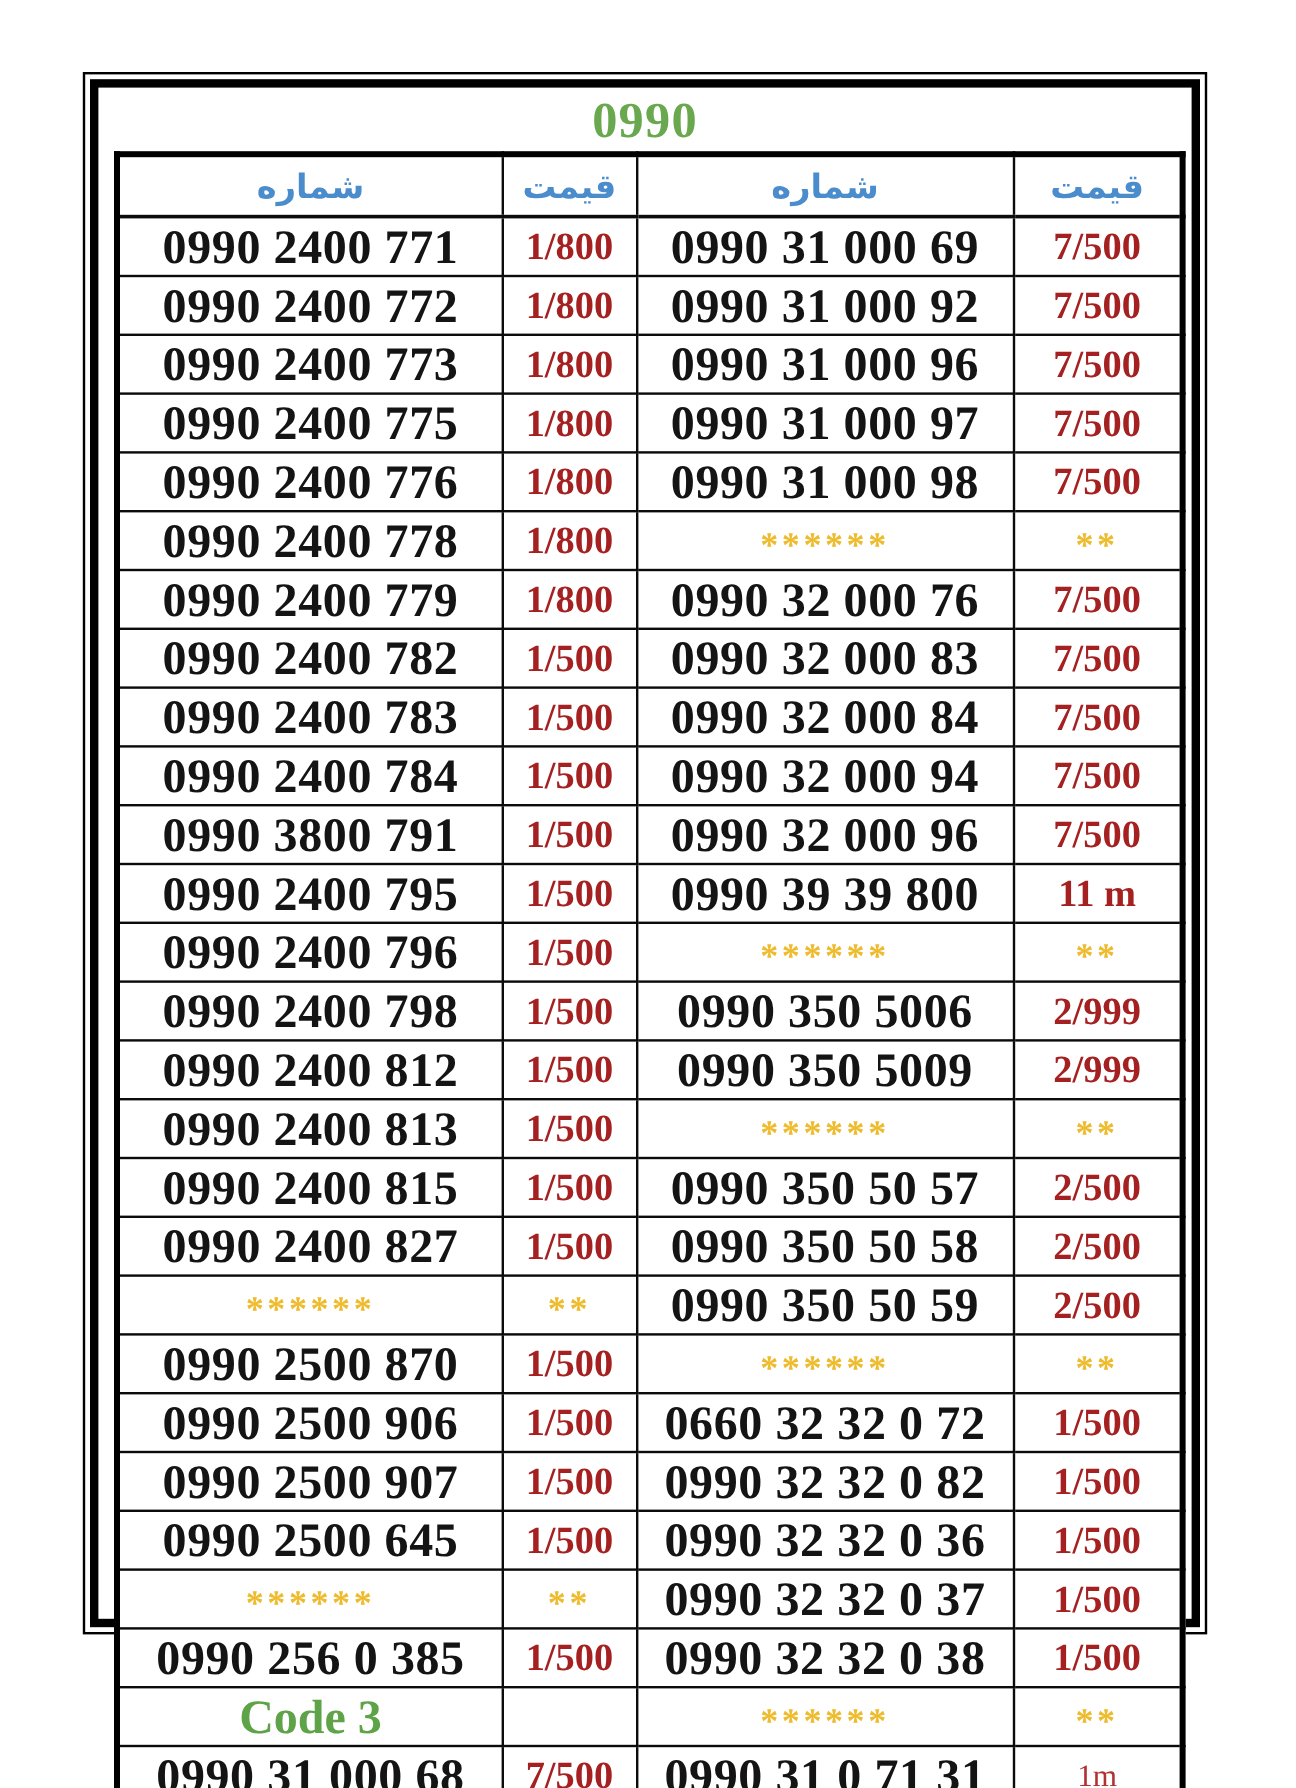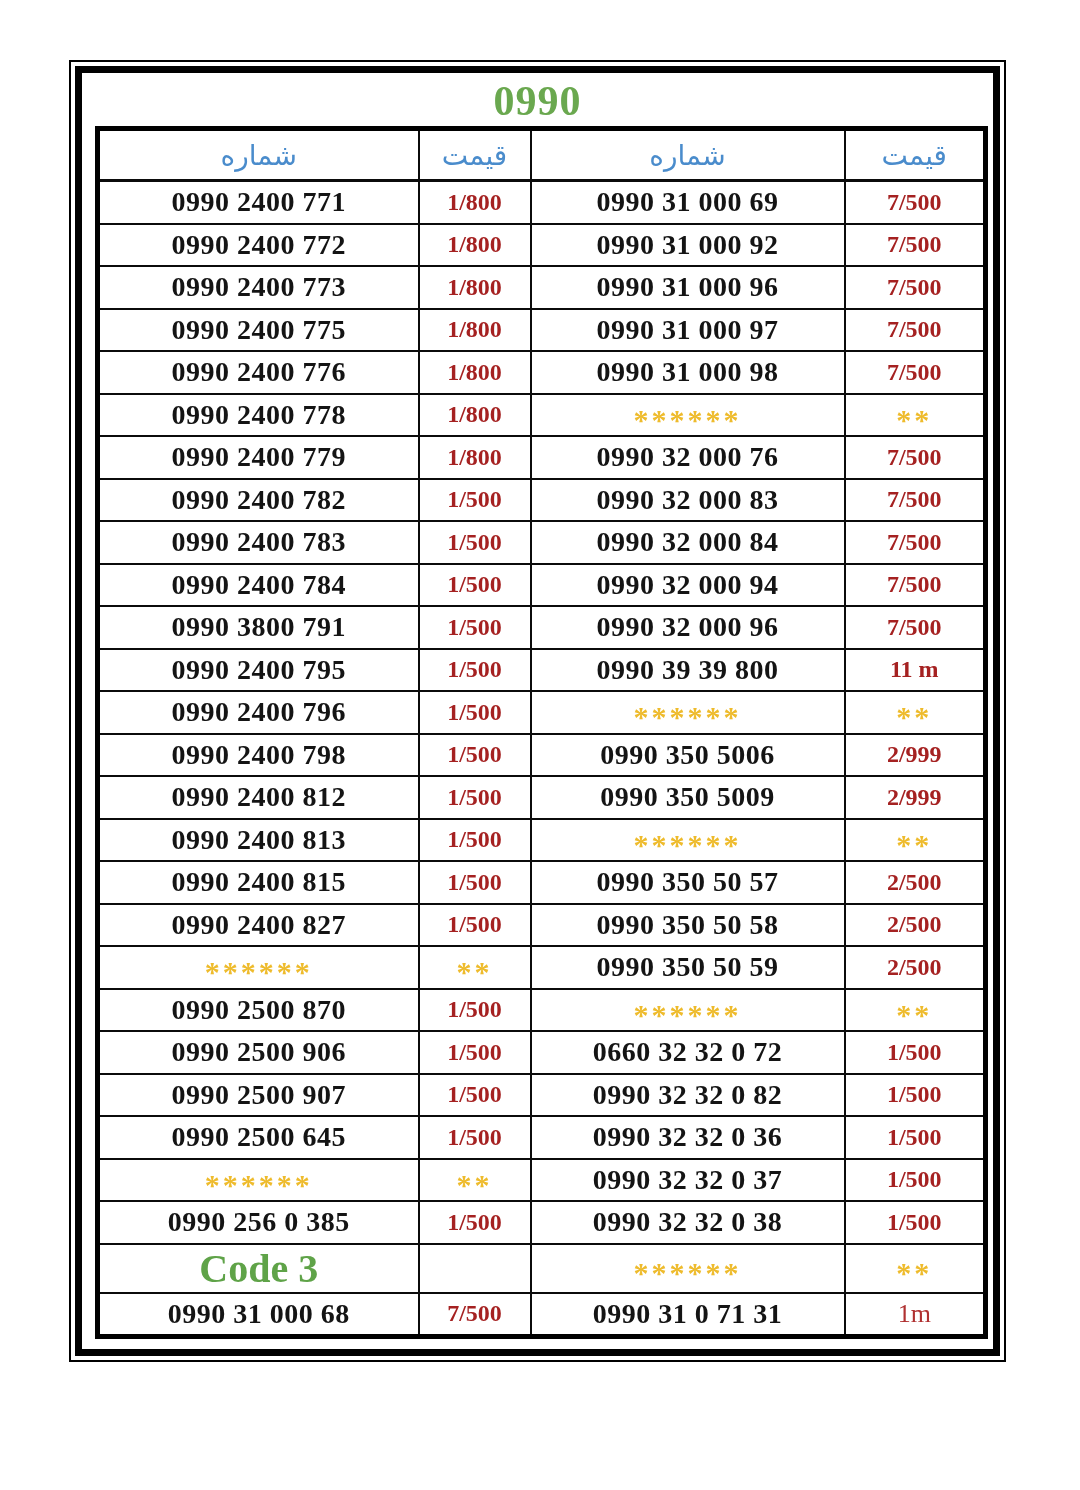--- a/index.html
+++ b/index.html
@@ -67,31 +67,31 @@
     overflow: hidden;
     white-space: nowrap;
   }
   .price-table thead td {
     height: 48px;
     border-bottom: 3px solid #0b0b0b;
   }
   .hdr {
     color: #4a8ccc;
     font-size: 28px;
-    font-weight: normal;
+    font-weight: bold;
     font-family: "DejaVu Sans", "Liberation Sans", sans-serif;
   }
   td.num {
-    font-size: 28px;
+    font-size: 40px;
     font-weight: bold;
     color: #141414;
     letter-spacing: 0.5px;
   }
   td.price {
-    font-size: 24px;
+    font-size: 32px;
     font-weight: bold;
     color: #a52121;
   }
   td.price-light {
     font-size: 26px;
     font-weight: normal;
     color: #b03131;
   }
   td.stars {
     font-size: 30px;

